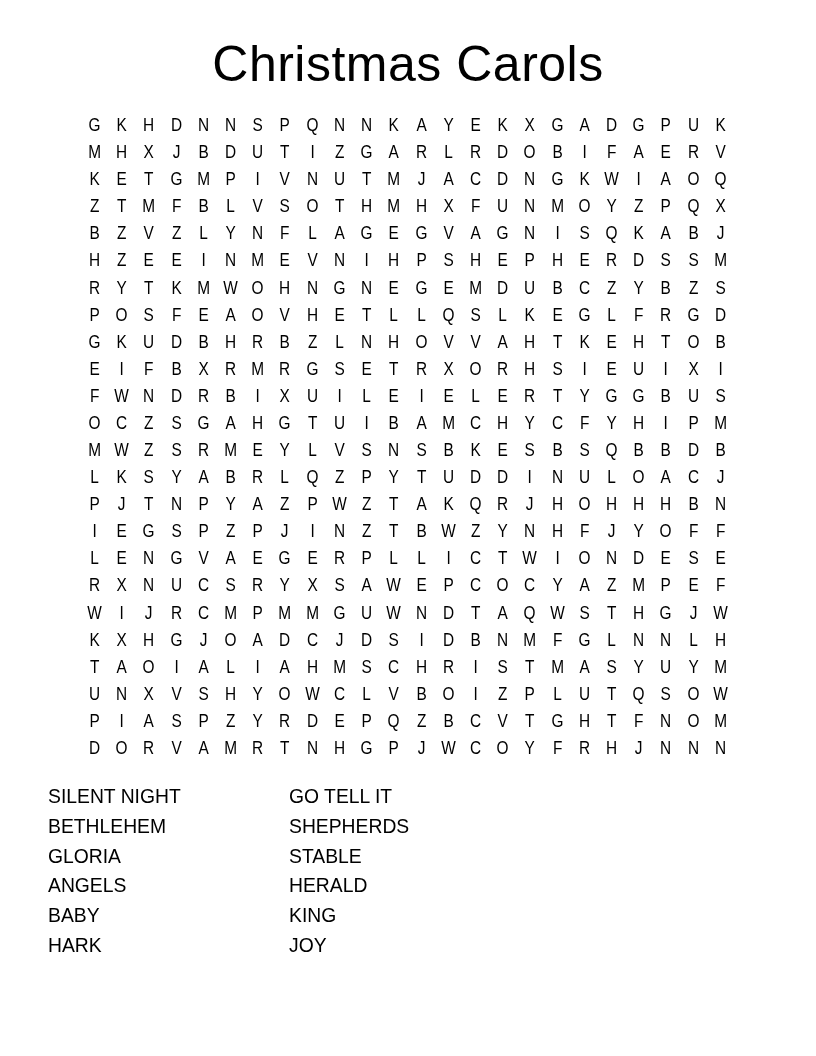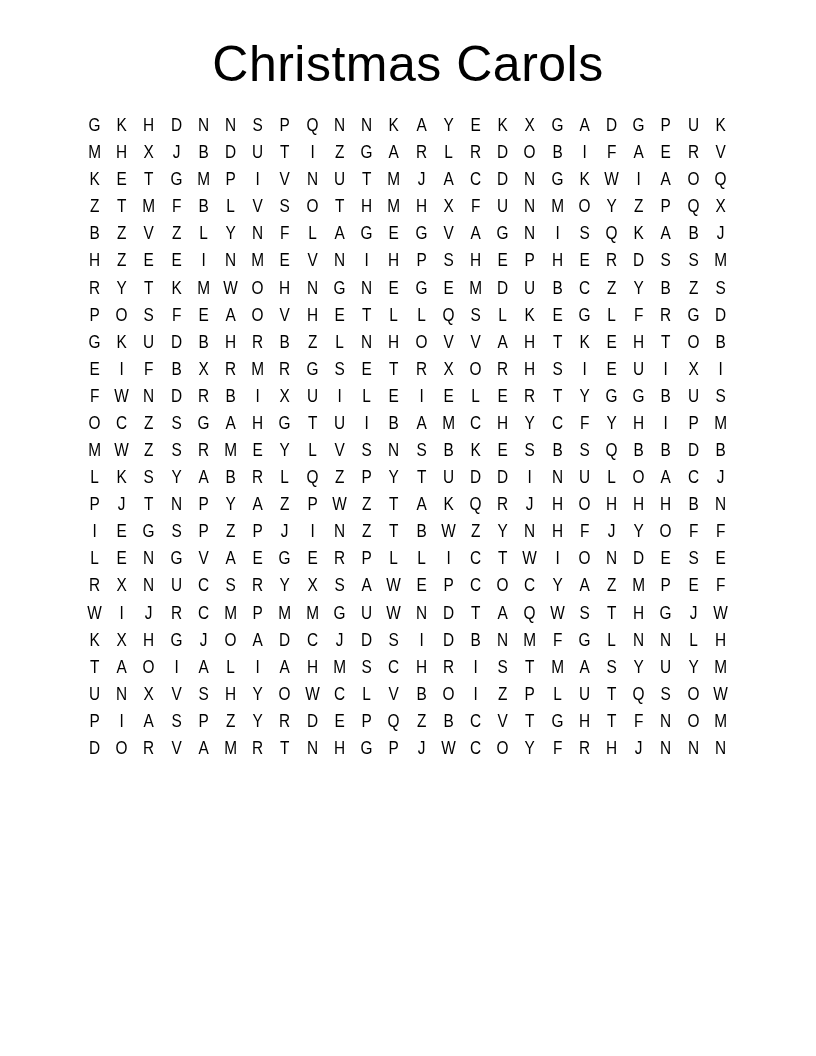--- a/index.html
+++ b/index.html
@@ -643,14 +643,30 @@
       <span class="cell">Y</span>
       <span class="cell">F</span>
       <span class="cell">R</span>
       <span class="cell">H</span>
       <span class="cell">J</span>
       <span class="cell">N</span>
       <span class="cell">N</span>
       <span class="cell">N</span>
     </div>
   <div class="words" id="words">
+      <div class="word-col">
+        <div class="word">SILENT NIGHT</div>
+        <div class="word">BETHLEHEM</div>
+        <div class="word">GLORIA</div>
+        <div class="word">ANGELS</div>
+        <div class="word">BABY</div>
+        <div class="word">HARK</div>
+      </div>
+      <div class="word-col">
+        <div class="word">GO TELL IT</div>
+        <div class="word">SHEPHERDS</div>
+        <div class="word">STABLE</div>
+        <div class="word">HERALD</div>
+        <div class="word">KING</div>
+        <div class="word">JOY</div>
+      </div>
     </div>
 </div>
 
 </body></html>

